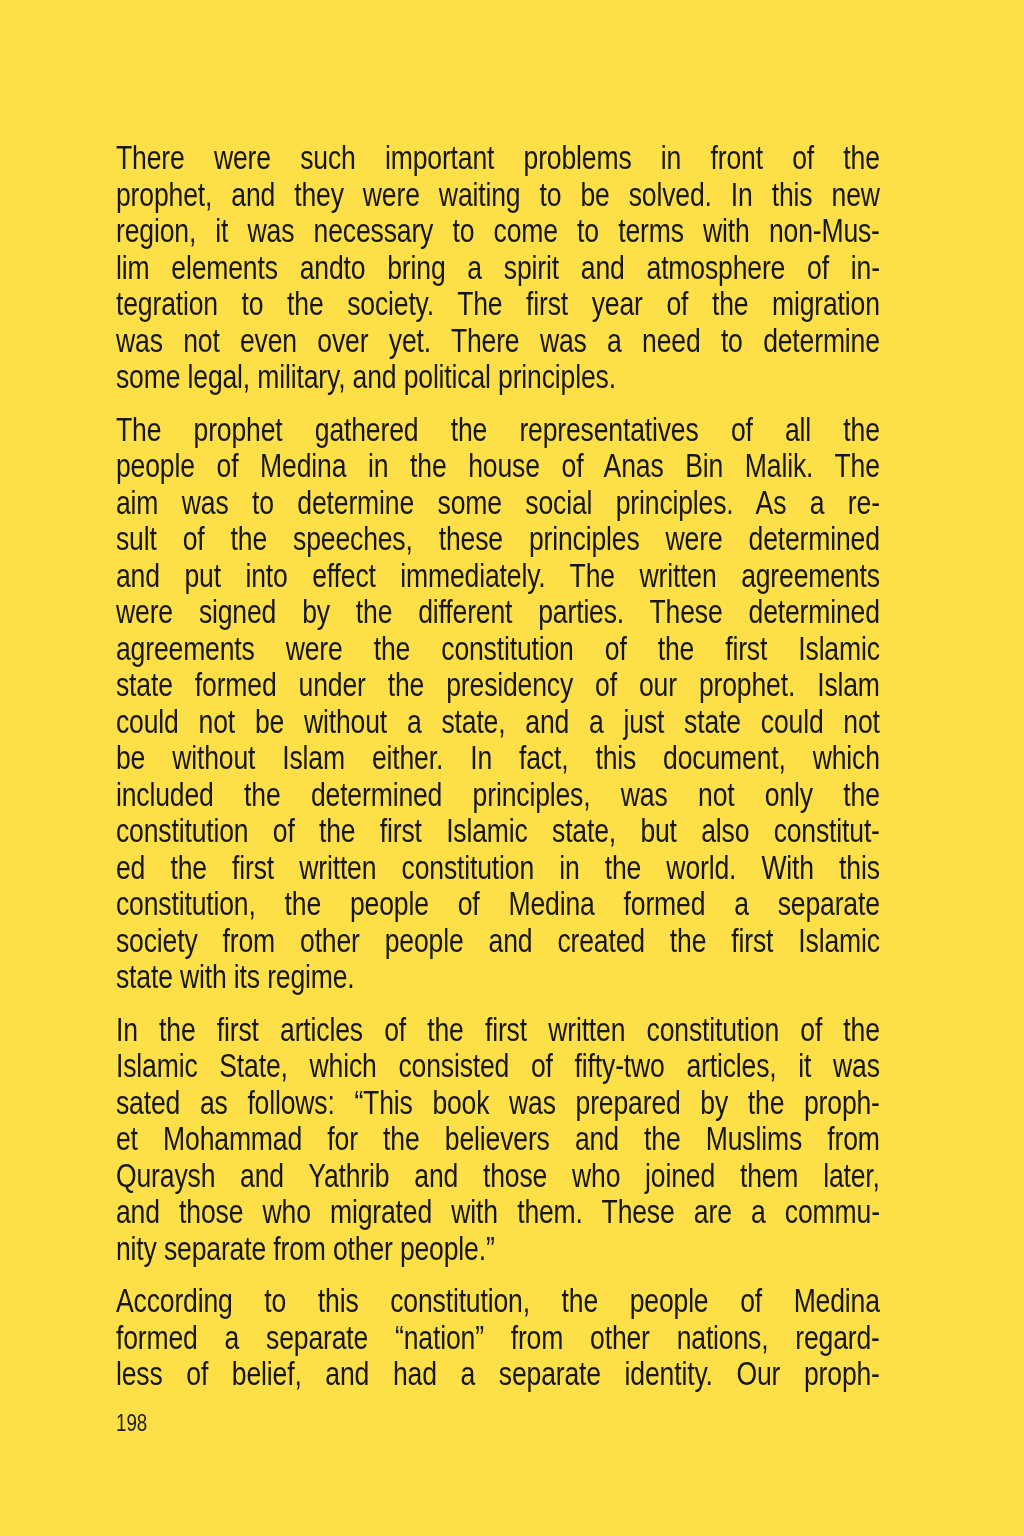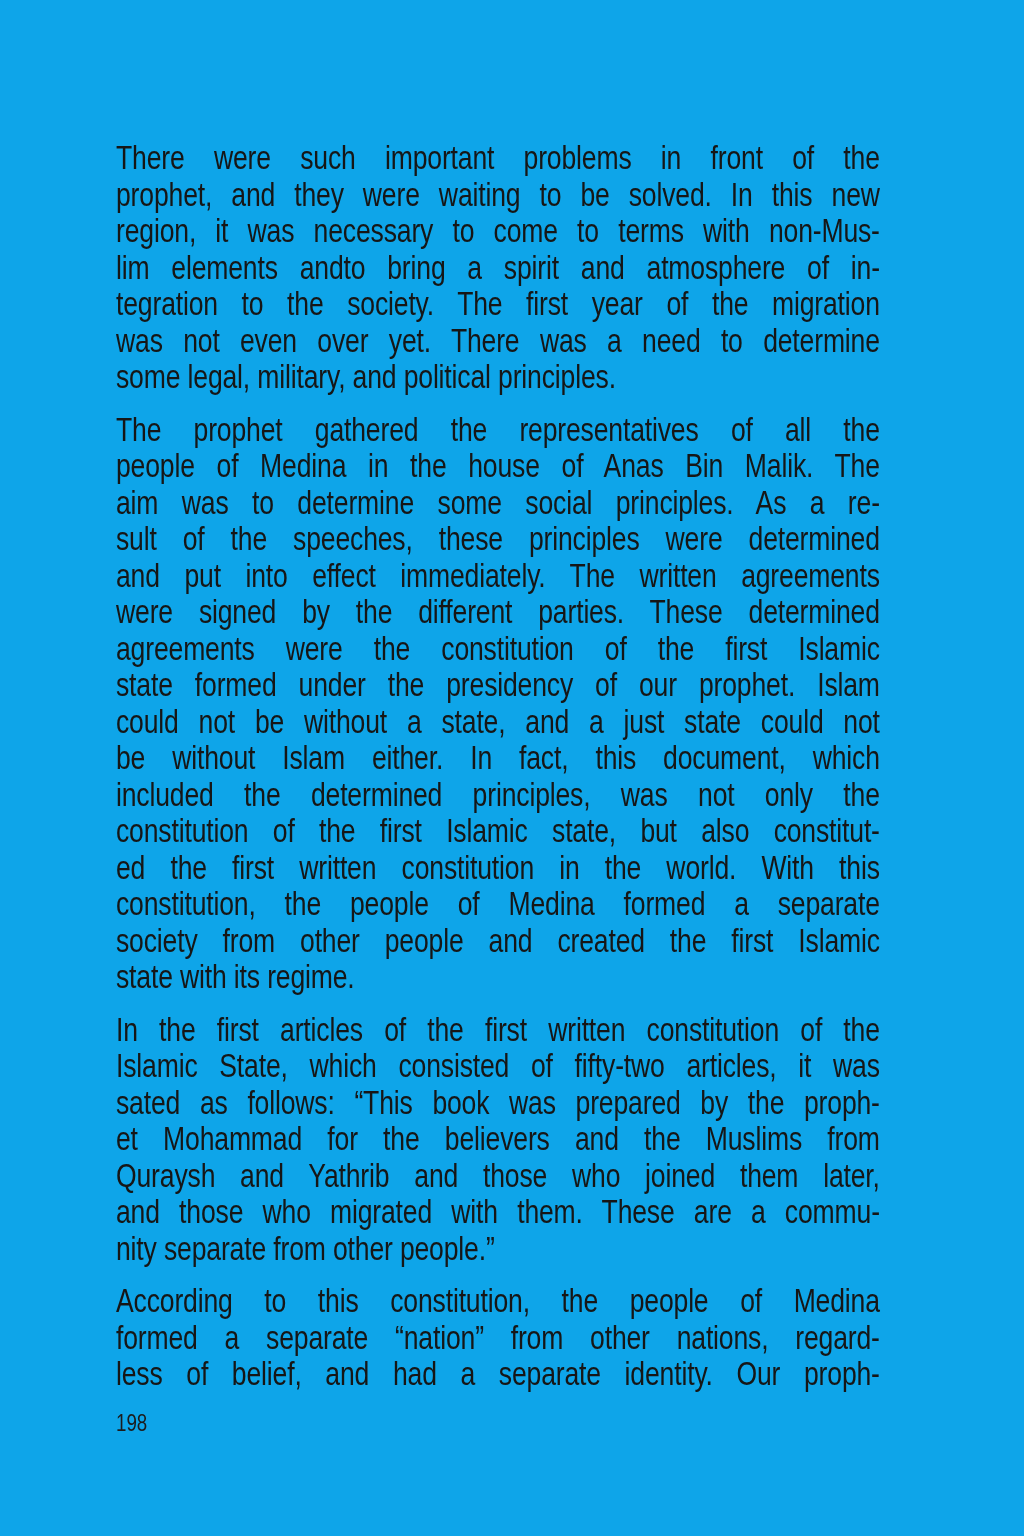--- a/index.html
+++ b/index.html
@@ -4,21 +4,21 @@
 <style>
   html, body {
     margin: 0;
     padding: 0;
     background: #ffffff;
   }
   .page {
     position: relative;
     width: 1024px;
     height: 1536px;
-    background: #0ea5e9;
+    background: #fde047;
     overflow: hidden;
     font-family: "Liberation Sans", sans-serif;
     color: #161616;
   }
   
   .text-column {
     position: absolute;
     left: 116px;
     top: 139px;
     width: 978px;

